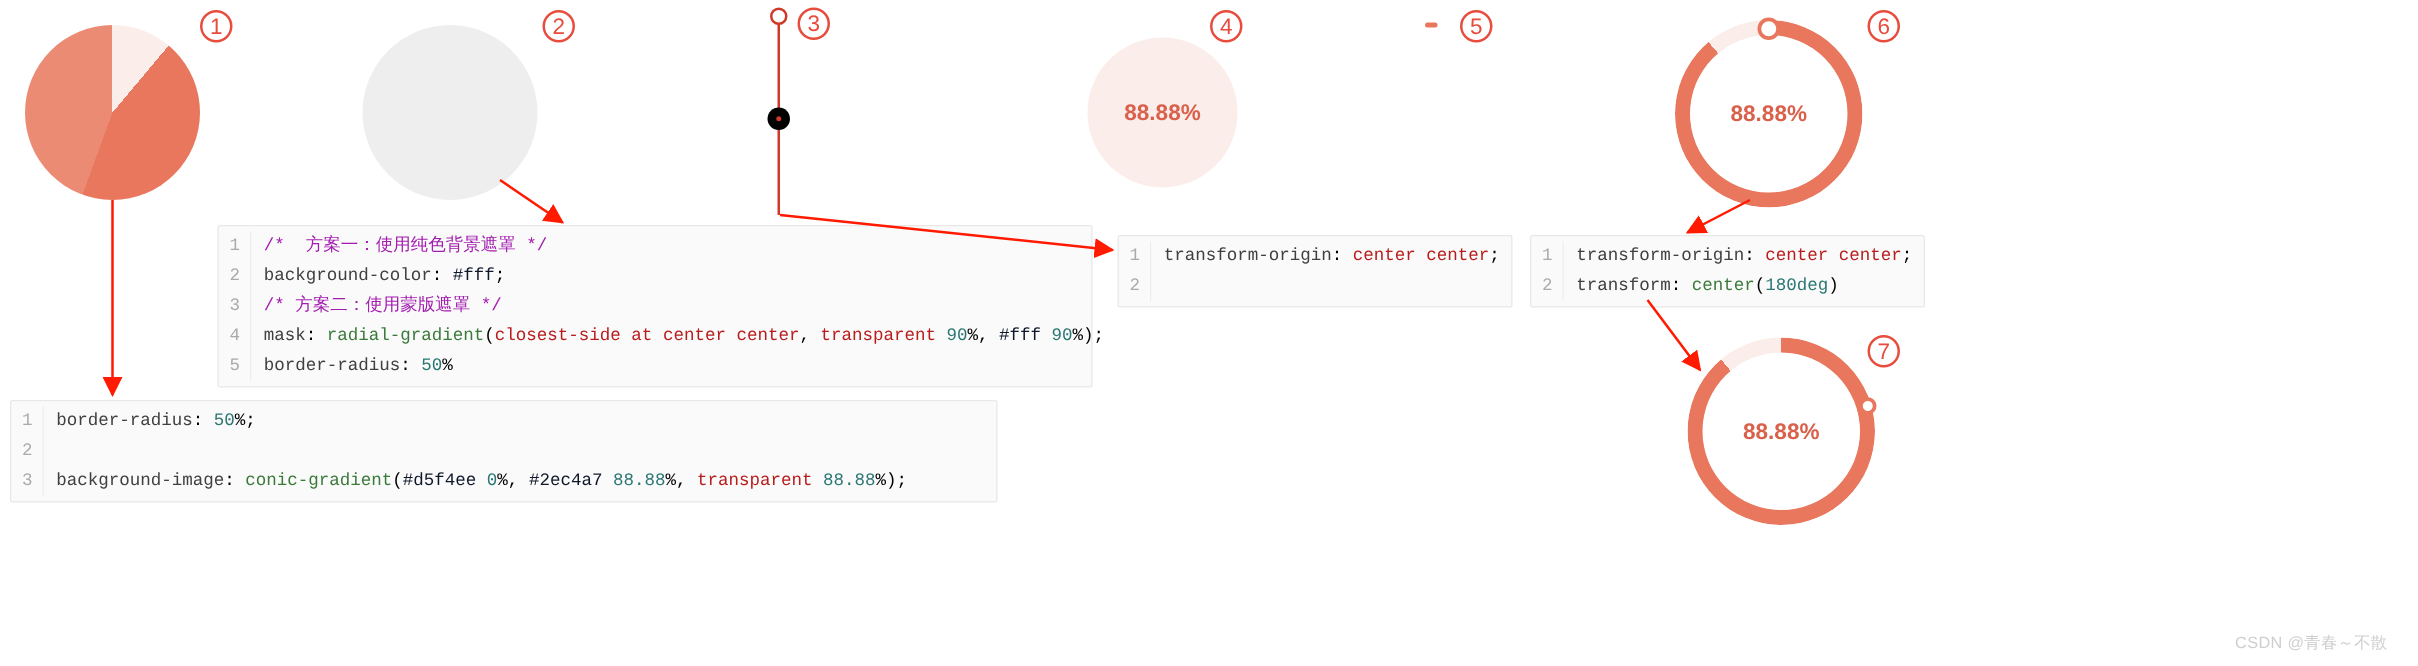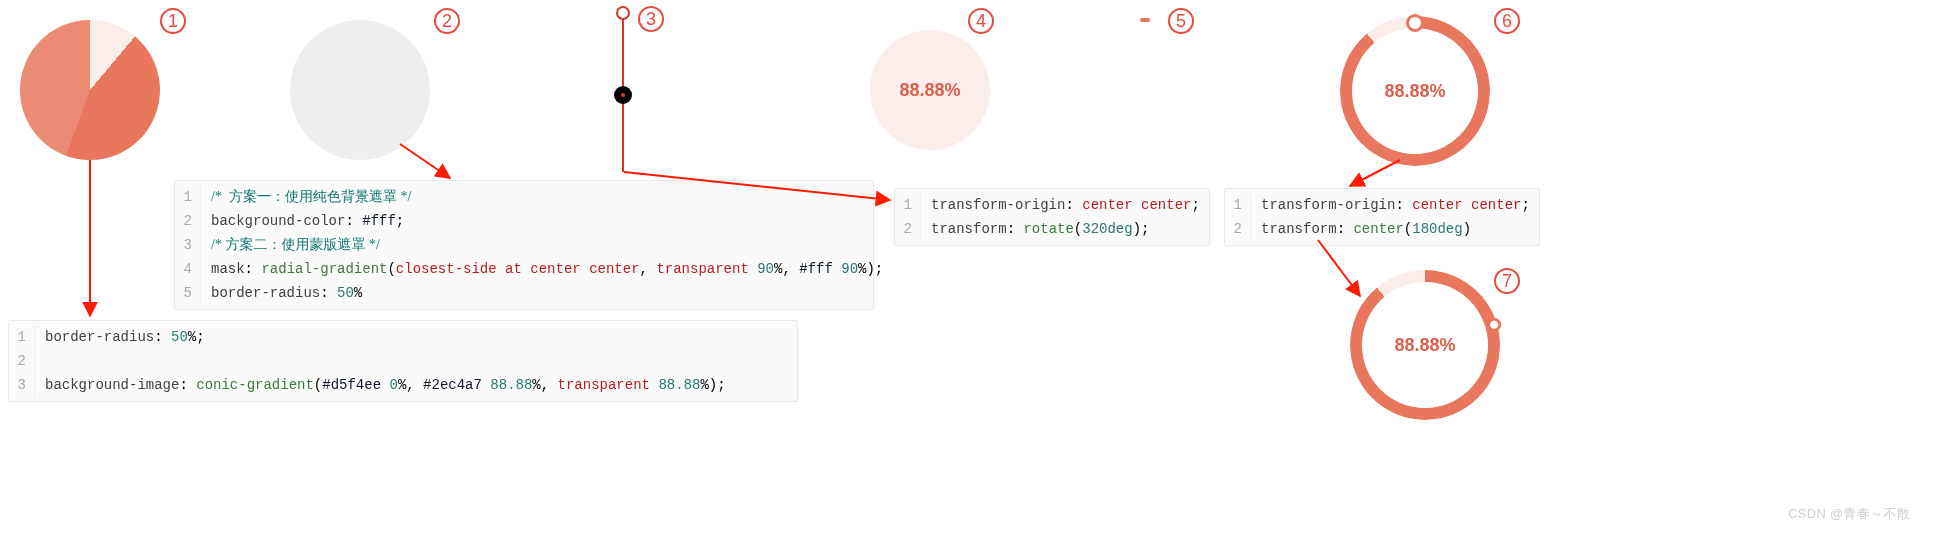--- a/index.html
+++ b/index.html
@@ -198,21 +198,21 @@
     color:#aaa;
     padding-right:8px;
     border-right:1px solid #eee;
     margin-right:10px;
     flex-shrink:0;
     user-select:none;
   }
   .codeblock .code { white-space: pre; padding-right:14px; }
 
   
-  .cmt { color:#0f766e;font-family:Liberation Serif, serif; }
+  .cmt { color:#a21caf; }
   .prop { color:#404040; }
   .val { color:#b91c1c; }
   .fn { color:#3a7a3a; }
   .num2 { color:#2b7773; }
   .hex { color:#0f172a; }
 
   
   .arrows {
     position:absolute;
     left:0; top:0;
@@ -305,21 +305,20 @@
     </div>
 </div>
 
 <div class="codeblock" style="left:894px; top:188px; width:316px;">
   <div class="ln">
       <span class="num">1</span>
       <span class="code"><span class="prop">transform-origin</span>: <span class="val">center</span> <span class="val">center</span>;</span>
     </div>
   <div class="ln">
       <span class="num">2</span>
-      <span class="code"><span class="prop">transform</span>: <span class="fn">rotate</span>(<span class="num2">320deg</span>);</span>
     </div>
 </div>
 
 <div class="codeblock" style="left:1224px; top:188px; width:316px;">
   <div class="ln">
       <span class="num">1</span>
       <span class="code"><span class="prop">transform-origin</span>: <span class="val">center</span> <span class="val">center</span>;</span>
     </div>
   <div class="ln">
       <span class="num">2</span>

